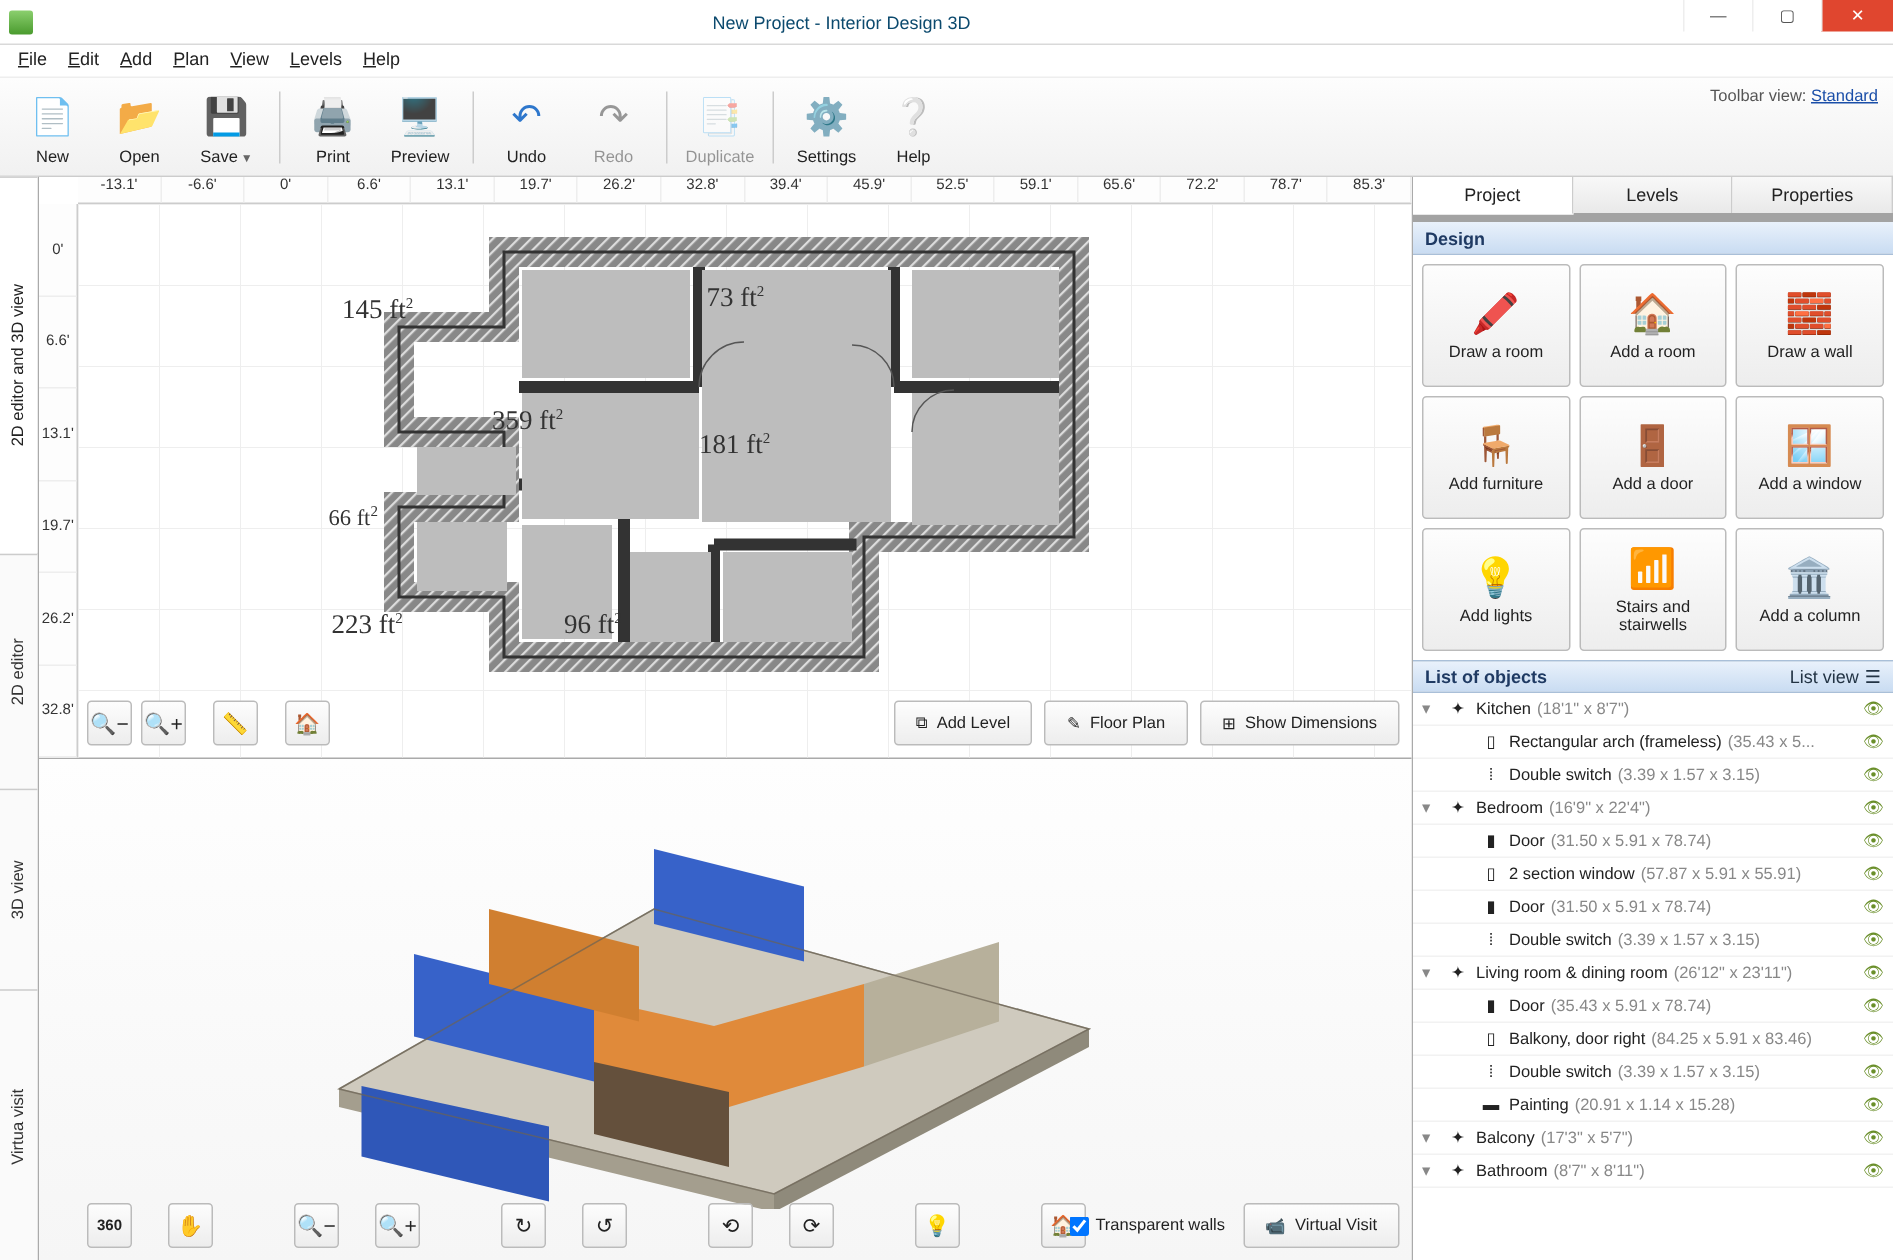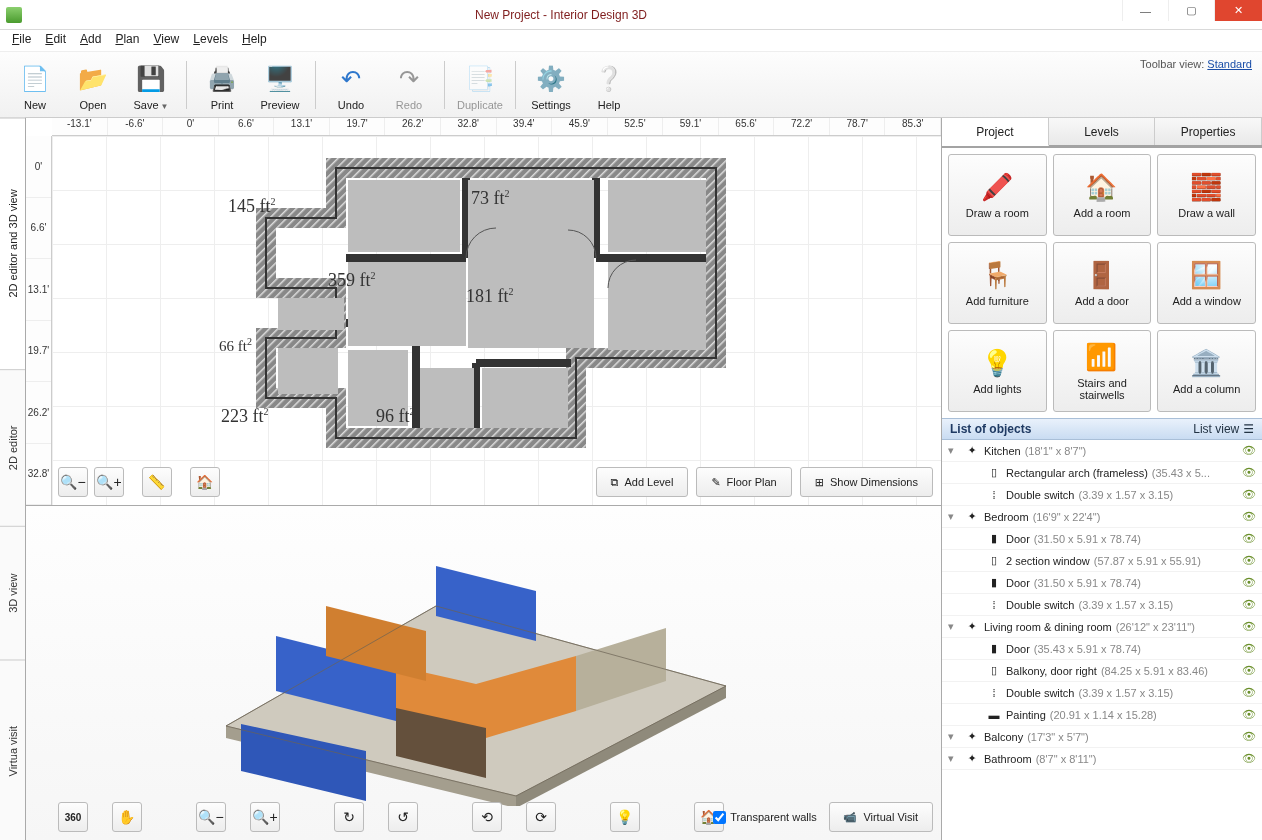--- a/index.html
+++ b/index.html
@@ -1,21 +1,21 @@
 <!DOCTYPE html>
 <html><head>
 <meta charset="utf-8">
 <style>
   * { box-sizing: border-box; margin: 0; padding: 0; }
   html, body { width: 1262px; height: 840px; font-family: "Segoe UI", Tahoma, sans-serif; font-size: 12px; color: #222; background: #fff; overflow: hidden; }
 
   
   .titlebar { height: 30px; background: #fff; border-bottom: 1px solid #d9d9d9; display: flex; align-items: center; position: relative; }
   .titlebar .icon-app { width: 16px; height: 16px; margin: 0 6px; background: linear-gradient(#8bcf6e,#4a9b2e); border-radius: 2px; }
-  .titlebar .title { position: absolute; left: 0; right: 140px; text-align: center; color: #7f1d1d; font-size: 12px; }
+  .titlebar .title { position: absolute; left: 0; right: 140px; text-align: center; color: #0c4a6e; font-size: 12px; }
   .titlebar .winbtns { position: absolute; right: 0; top: 0; display: flex; }
   .titlebar .winbtn { width: 46px; height: 21px; display: flex; align-items: center; justify-content: center; color: #555; font-size: 11px; border-left: 1px solid #eee; }
   .titlebar .winbtn.close { background: #e0462f; color: #fff; width: 48px; }
 
   
   .menubar { height: 22px; background: #fff; display: flex; align-items: flex-start; padding: 0 6px; gap: 2px; border-bottom: 1px solid #eee; }
   .menubar span { padding: 2px 6px; cursor: default; }
   .menubar span u { text-decoration: underline; }
 
   
@@ -55,21 +55,21 @@
   .sqbtn { width: 30px; height: 30px; border: 1px solid #bbb; border-radius: 3px; background: linear-gradient(#fdfdfd,#ededed); display: flex; align-items: center; justify-content: center; font-size: 14px; cursor: default; }
   .pillbtns2d { position: absolute; right: 8px; bottom: 8px; display: flex; gap: 8px; }
   .pillbtn { height: 30px; padding: 0 14px; border: 1px solid #bbb; border-radius: 3px; background: linear-gradient(#fdfdfd,#ededed); display: flex; align-items: center; gap: 6px; font-size: 11px; cursor: default; }
 
   .toolstrip3d { position: absolute; left: 32px; bottom: 8px; display: flex; gap: 24px; }
   .ctrls3dright { position: absolute; right: 8px; bottom: 8px; display: flex; align-items: center; gap: 12px; }
   .ctrls3dright label { display: flex; align-items: center; gap: 4px; font-size: 11px; padding-left: 44px; }
 
   
   .right { width: 320px; background: #fff; display: flex; flex-direction: column; }
-  .tabs { height: 30px; display: flex; border-bottom: 3px solid #a3a3a3; }
+  .tabs { height: 30px; display: flex; border-bottom: 6px solid #a3a3a3; }
   .tab { flex: 1; display: flex; align-items: center; justify-content: center; font-size: 12px; border-right: 1px solid #ccc; background: linear-gradient(#f8f8f8,#e9e9e9); cursor: default; }
   .tab.active { background: #fff; border-bottom: 1px solid #fff; margin-bottom: -1px; }
 
   .sectionhdr { height: 22px; background: linear-gradient(#e9f1fb,#c9dcf2); border-bottom: 1px solid #a9bfd8; padding: 0 8px; display: flex; align-items: center; font-weight: bold; color: #1f3a63; }
   .designgrid { padding: 6px; display: grid; grid-template-columns: repeat(3, 1fr); gap: 6px; }
   .dbtn { height: 82px; border: 1px solid #bbb; border-radius: 3px; background: linear-gradient(#fdfdfd,#ededed); display: flex; flex-direction: column; align-items: center; justify-content: center; gap: 4px; font-size: 11px; text-align: center; padding: 4px; cursor: default; }
   .dbtn .dico { font-size: 26px; }
 
   .listhdr { height: 22px; background: linear-gradient(#e9f1fb,#c9dcf2); border-top: 1px solid #a9bfd8; border-bottom: 1px solid #a9bfd8; padding: 0 8px; display: flex; align-items: center; font-weight: bold; color: #1f3a63; justify-content: space-between; }
   .listhdr .lv { font-weight: normal; color: #234; display: flex; align-items: center; gap: 4px; }
@@ -344,20 +344,21 @@
       </div>
     </div>
   </div>
 
   <div class="right">
     <div class="tabs">
       <div class="tab active">Project</div>
       <div class="tab">Levels</div>
       <div class="tab">Properties</div>
     </div>
+    <div class="sectionhdr">Design</div>
     <div class="designgrid">
       <div class="dbtn">
           <div class="dico">🖍️</div>
           <div>Draw a room</div>
         </div>
       <div class="dbtn">
           <div class="dico">🏠</div>
           <div>Add a room</div>
         </div>
       <div class="dbtn">

